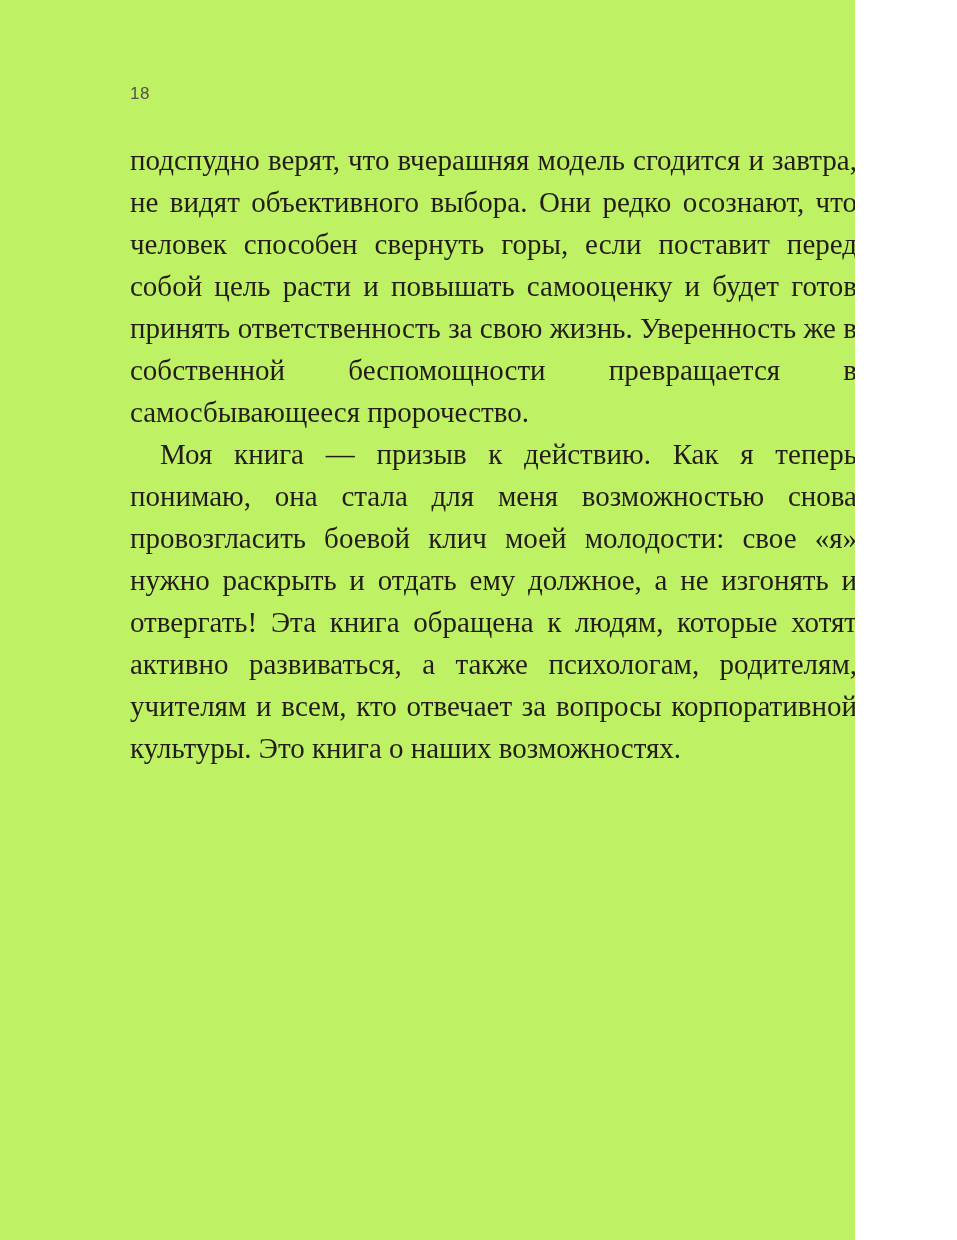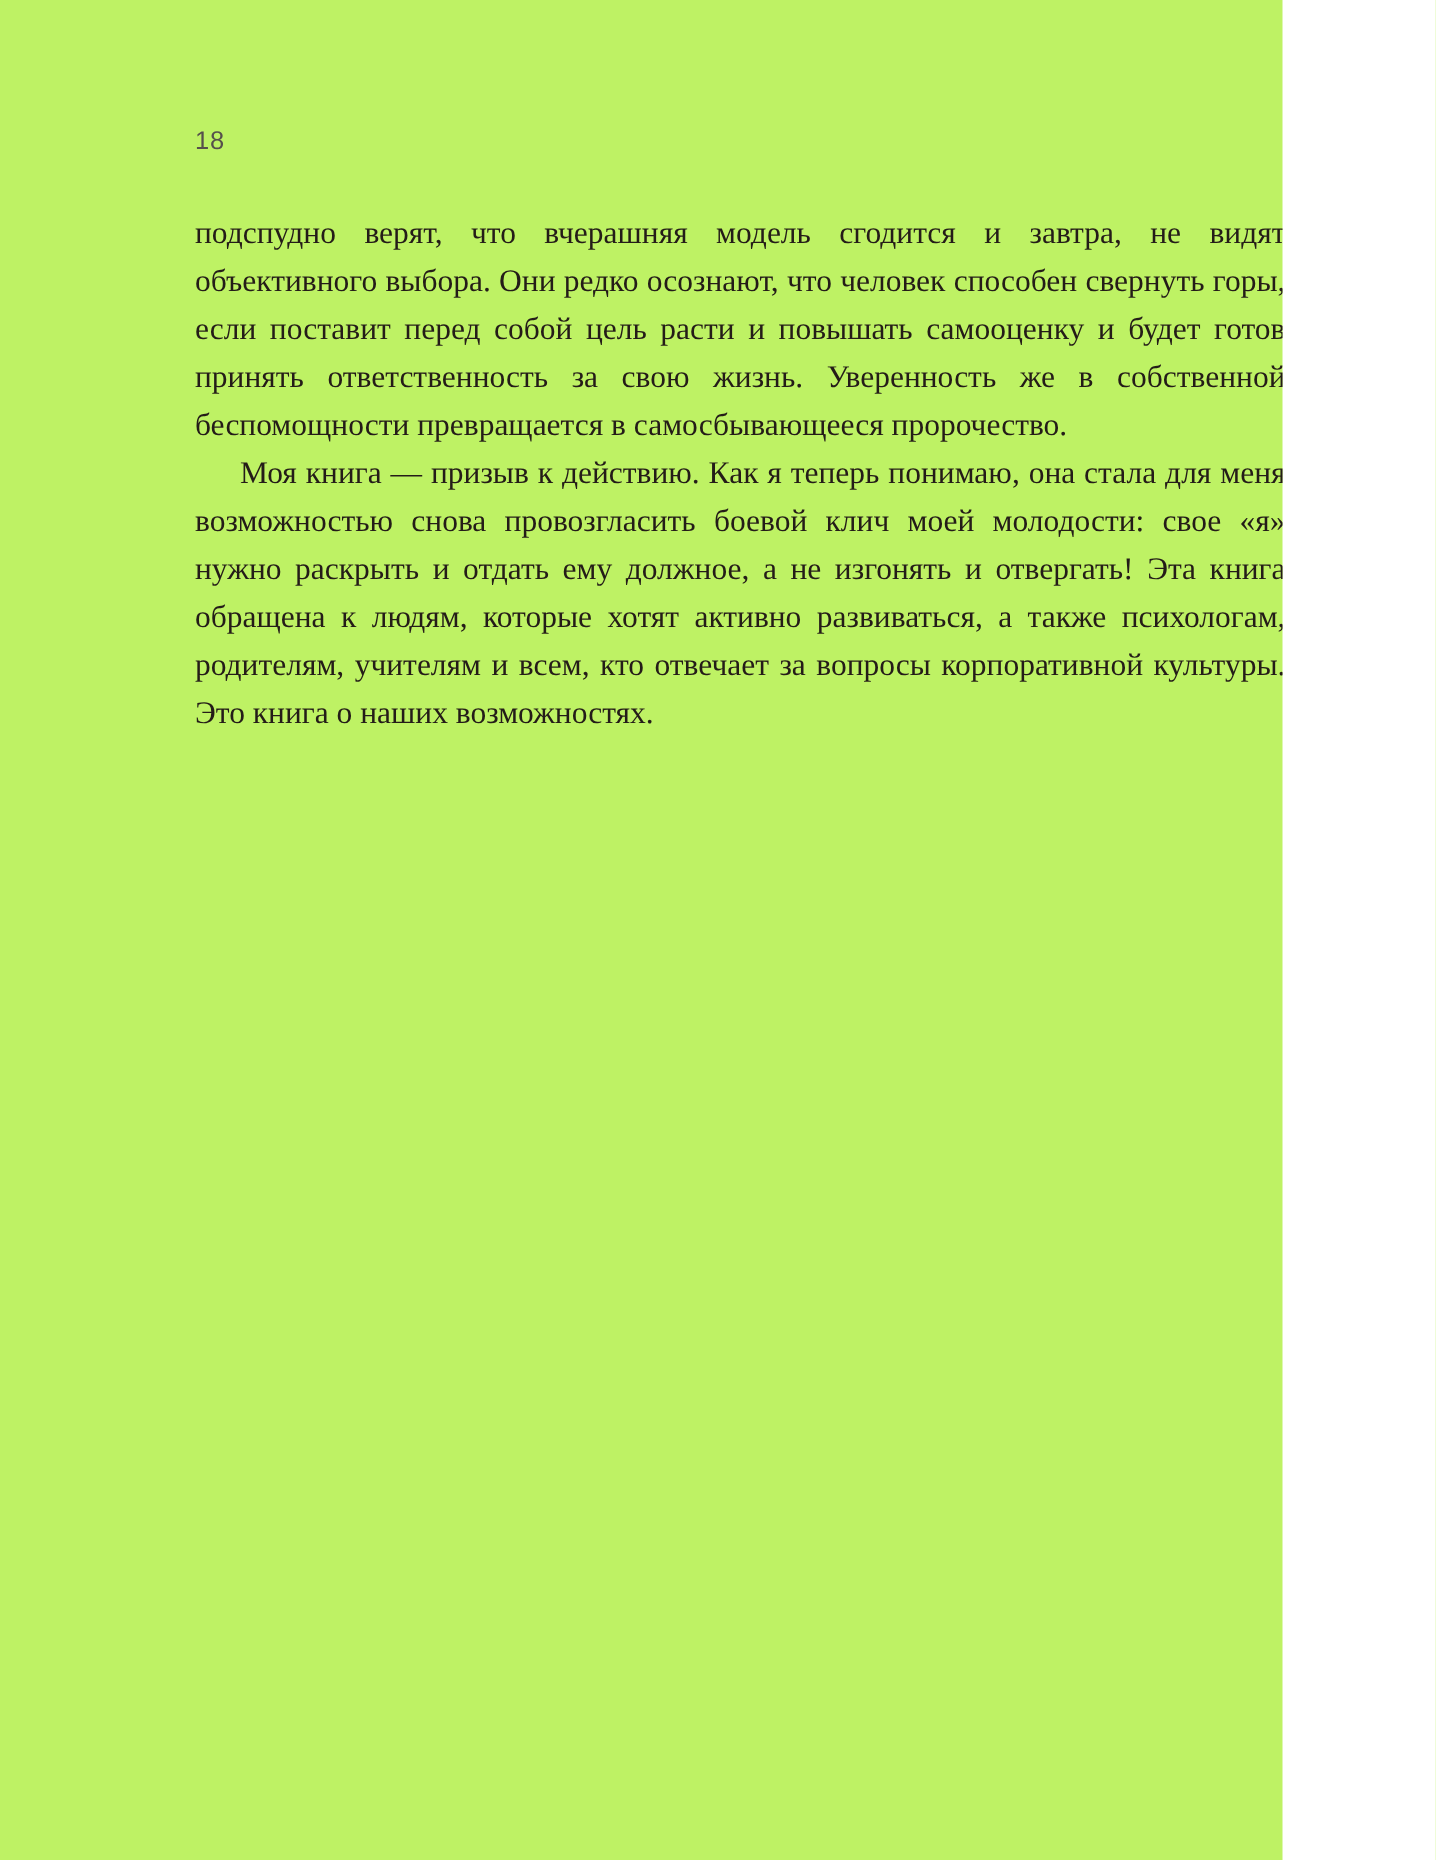--- a/index.html
+++ b/index.html
@@ -37,22 +37,22 @@
   }
   .head-title {
     text-transform: uppercase;
   }
   .text-block {
     position: absolute;
     top: 139px;
     left: 130px;
     width: 727px;
     font-family: "Liberation Serif", serif;
-    font-size: 21px;
-    line-height: 32px;
+    font-size: 29px;
+    line-height: 42px;
     color: #241c18;
     text-align: justify;
     hyphens: none;
   }
   .para {
     margin: 0;
     padding: 0;
   }
   .para.indent {
     text-indent: 30px;

